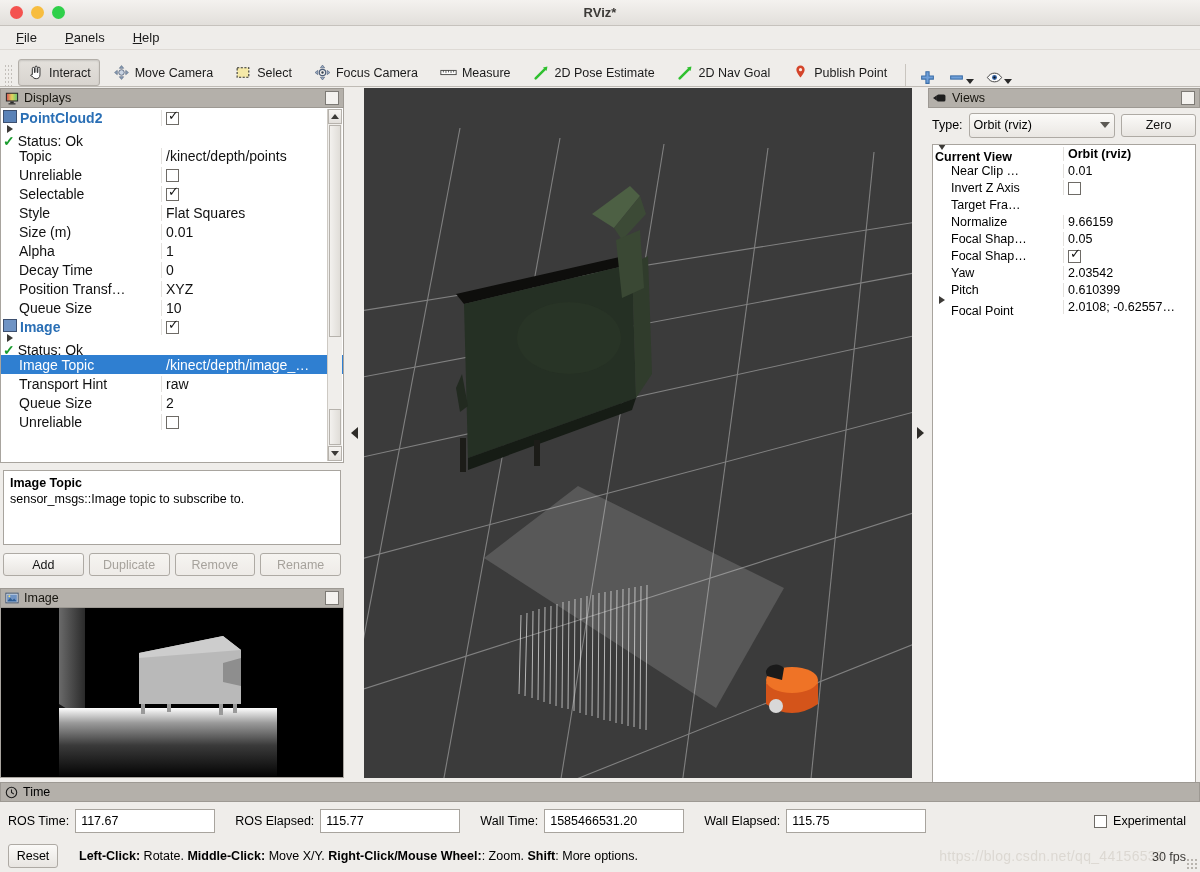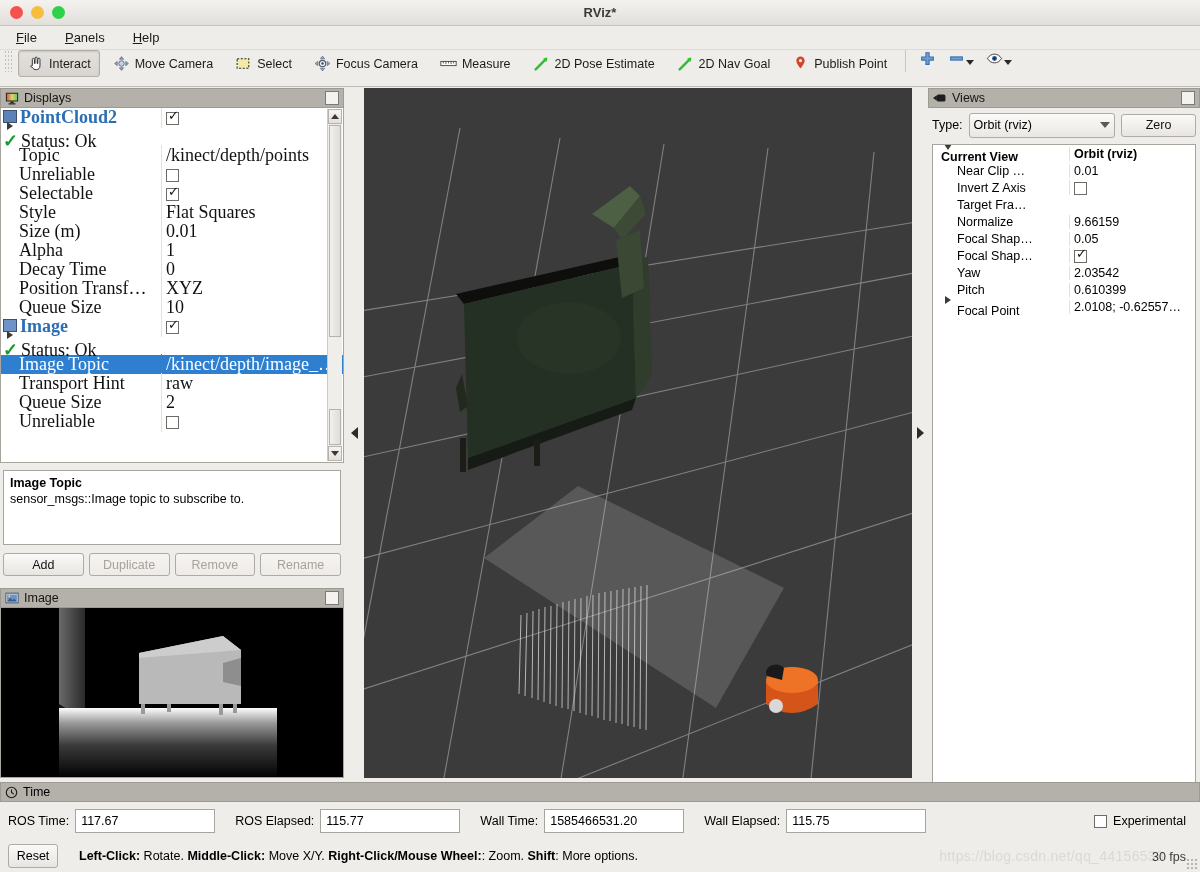--- a/index.html
+++ b/index.html
@@ -37,21 +37,21 @@
   }
   .menu-item {
     padding: 2px 8px; font-size: 13px; color: #1b1b1b; cursor: default;
   }
   .menu-item u { text-decoration: underline; }
 
   
   .toolbar {
     position: absolute; left: 0; top: 50px; width: 1200px; height: 37px;
     background: #efedea; border-bottom: 1px solid #bfbbb5;
-    display: flex; align-items: flex-start; padding-left: 4px;
+    display: flex; align-items: flex-end; padding-left: 4px;
   }
   .grip { width: 9px; height: 22px; margin-right: 3px;
     background-image: radial-gradient(#b8b4ae 40%, transparent 41%);
     background-size: 3px 4px; opacity: .8; }
   .tbtn {
     display: flex; align-items: center; gap: 5px;
     height: 27px; padding: 0 8px; margin: 0 2px;
     border: 1px solid transparent; border-radius: 3px;
     font-size: 12.5px; color: #1b1b1b; white-space: nowrap; cursor: default;
   }
@@ -84,21 +84,21 @@
   #displays-panel {
     position: absolute; left: 0; top: 88px; width: 344px; height: 375px;
   }
   .tree {
     position: absolute; left: 0; top: 20px; width: 344px; height: 355px;
     background: #fff; border: 1px solid #a8a49e; border-top: none;
     overflow: hidden;
   }
   .trow {
     display: flex; align-items: center; height: 19px;
-    font-size: 18px; color: #111; padding-left: 2px; font-family: Liberation Serif, serif;
+    font-size: 14px; color: #111; padding-left: 2px;
   }
   .trow.sel { background: #2f7fd1; color: #fff; }
   .arrow {
     width: 13px; flex: 0 0 13px; display: flex;
     align-items: center; justify-content: center;
   }
   .arrow .tri {
     width: 0; height: 0;
     border-top: 4px solid transparent; border-bottom: 4px solid transparent;
     border-left: 6px solid #3c3a37;
@@ -208,21 +208,21 @@
   }
   .combo .caret {
     margin-left: auto; width: 0; height: 0;
     border-left: 5px solid transparent; border-right: 5px solid transparent;
     border-top: 6px solid #5c5954;
   }
   .views-tree {
     position: absolute; left: 4px; top: 56px; width: 264px; height: 672px;
     background: #fff; border: 1px solid #a8a49e; overflow: hidden;
   }
-  .vrow { display: flex; align-items: center; height: 17px; font-size: 12.5px; padding-left: 8px; }
+  .vrow { display: flex; align-items: center; height: 17px; font-size: 12.5px; padding-left: 2px; }
   .vname { width: 128px; overflow: hidden; white-space: nowrap; }
   .vval { flex: 1; overflow: hidden; white-space: nowrap;
           border-left: 1px solid #e3e1de; padding-left: 4px; }
   .vrow.bold .vname, .vrow.bold .vval { font-weight: bold; }
   .arrow-dn { width:0;height:0;border-left:4px solid transparent;border-right:4px solid transparent;border-top:6px solid #3c3a37; }
   #views-btns {
     position: absolute; left: 4px; top: 741px; width: 264px; height: 24px;
     display: flex; gap: 6px;
   }
 

